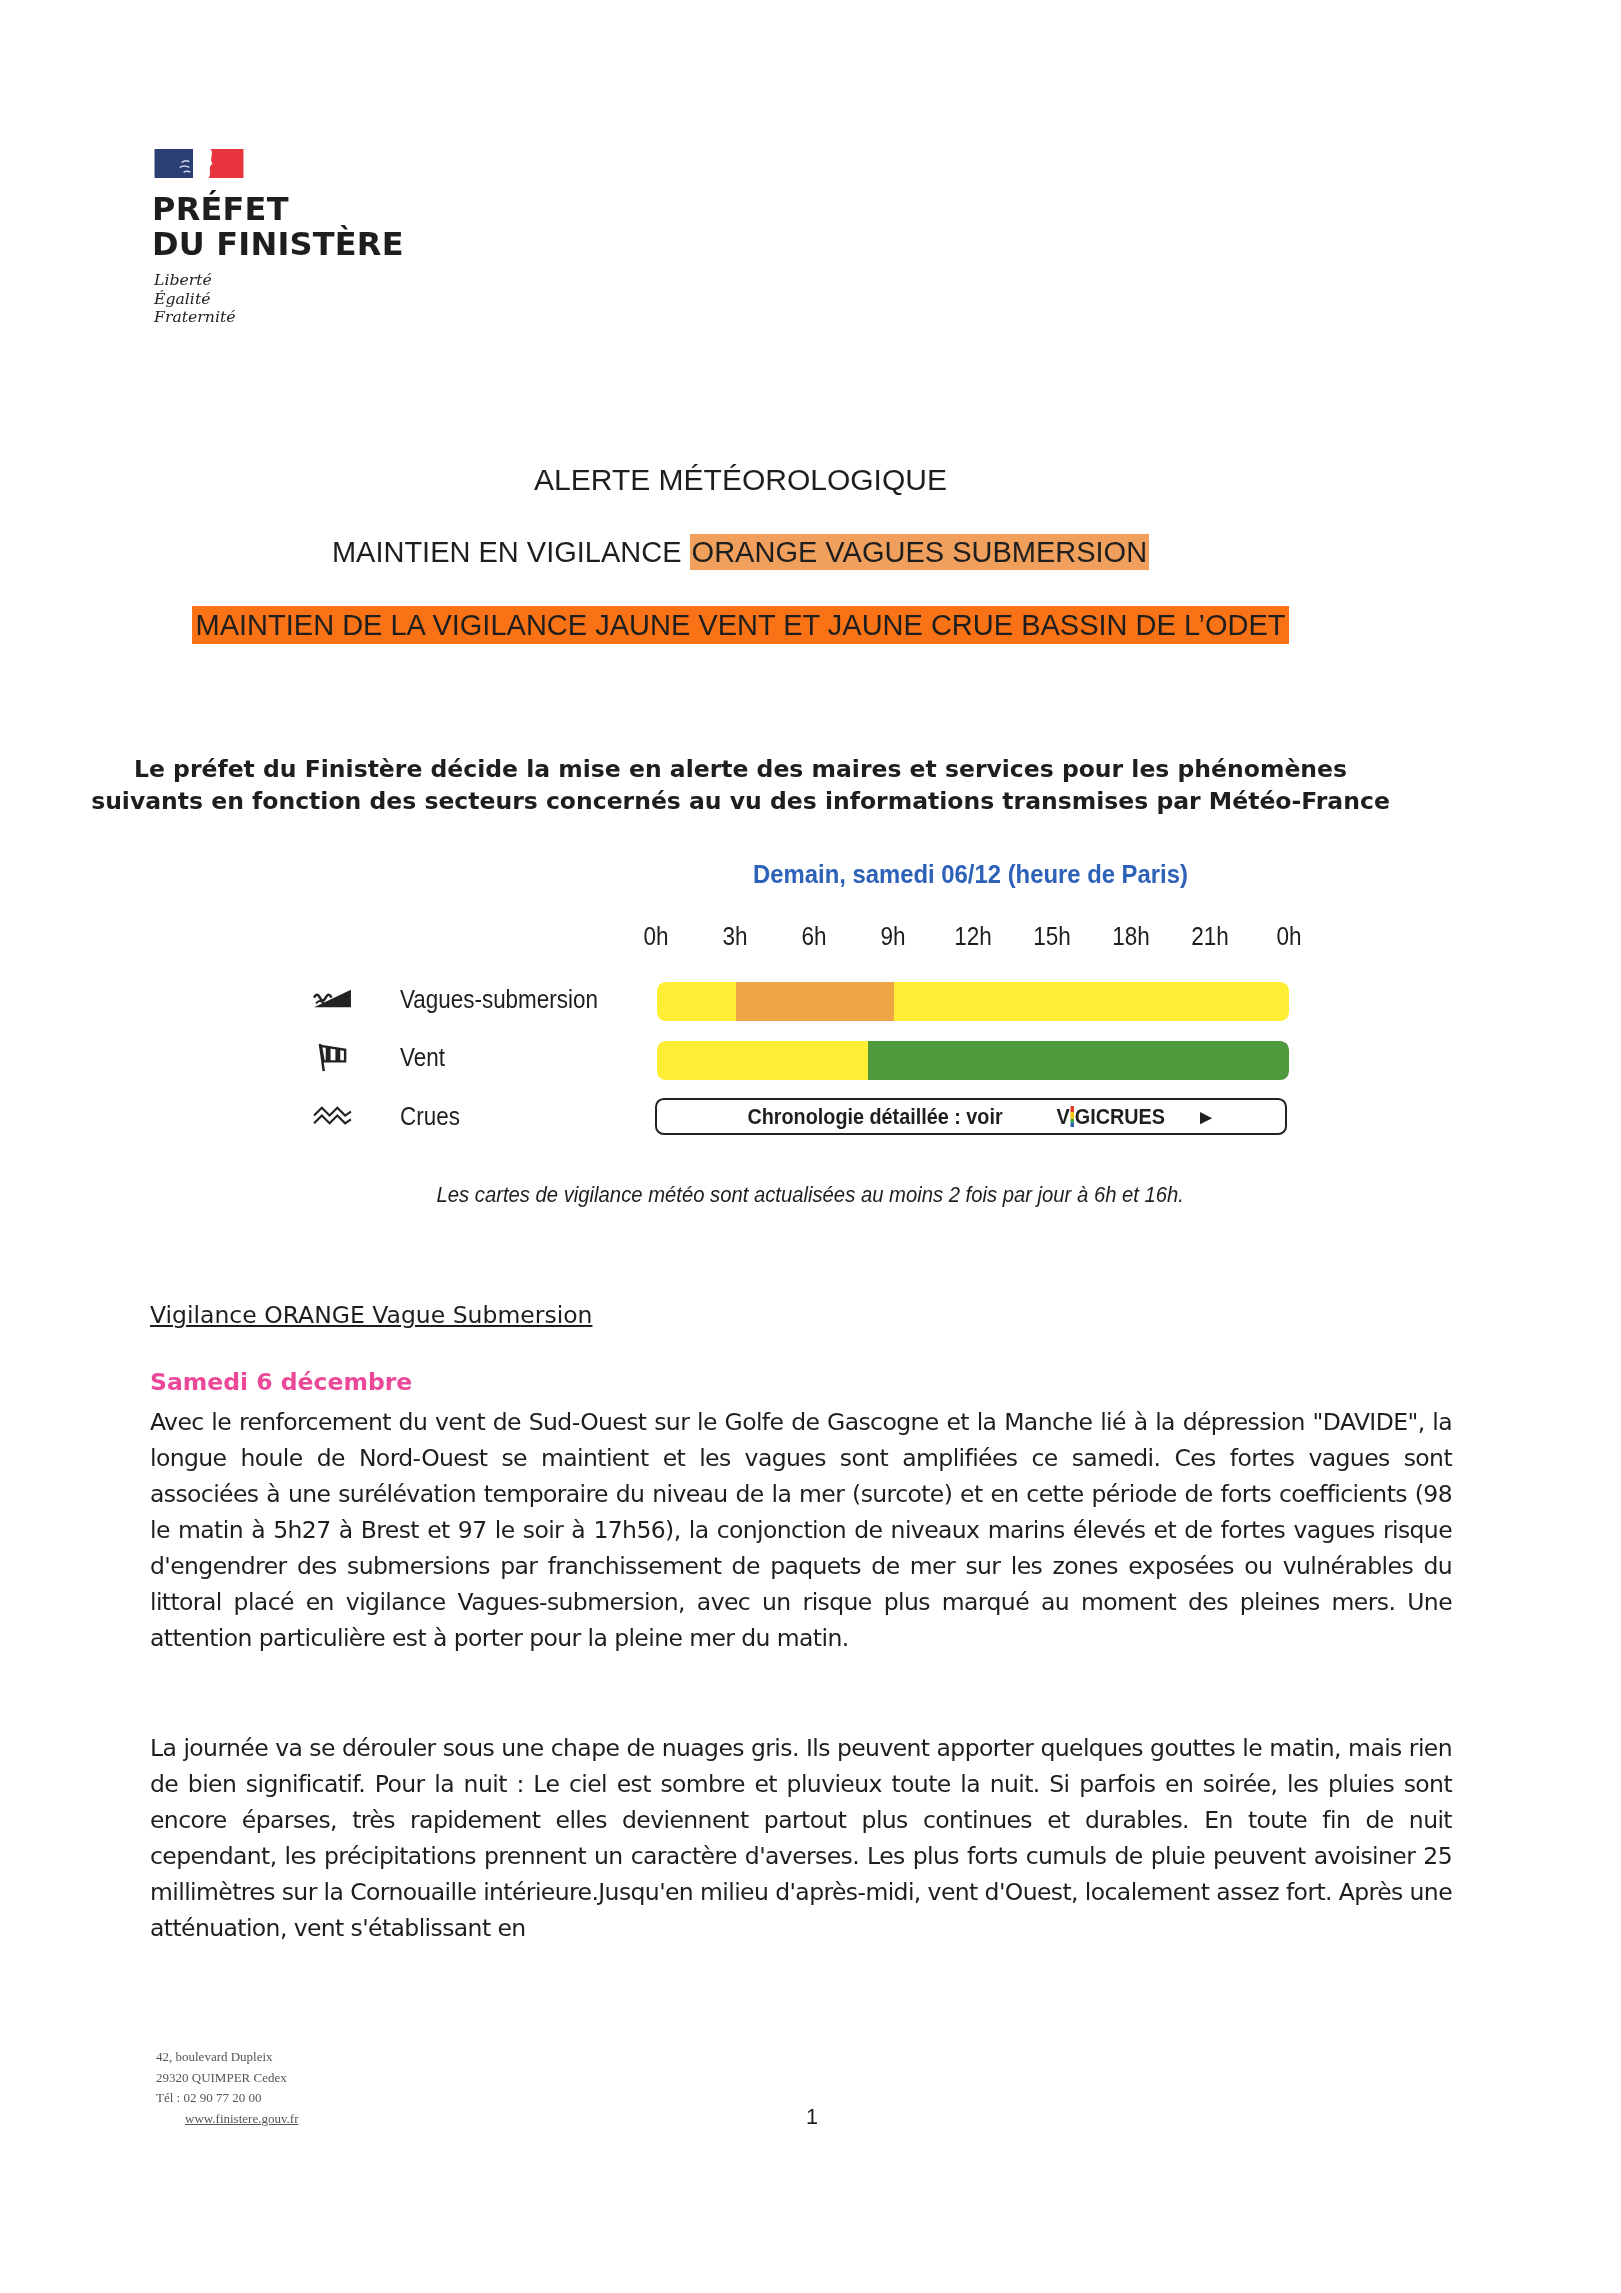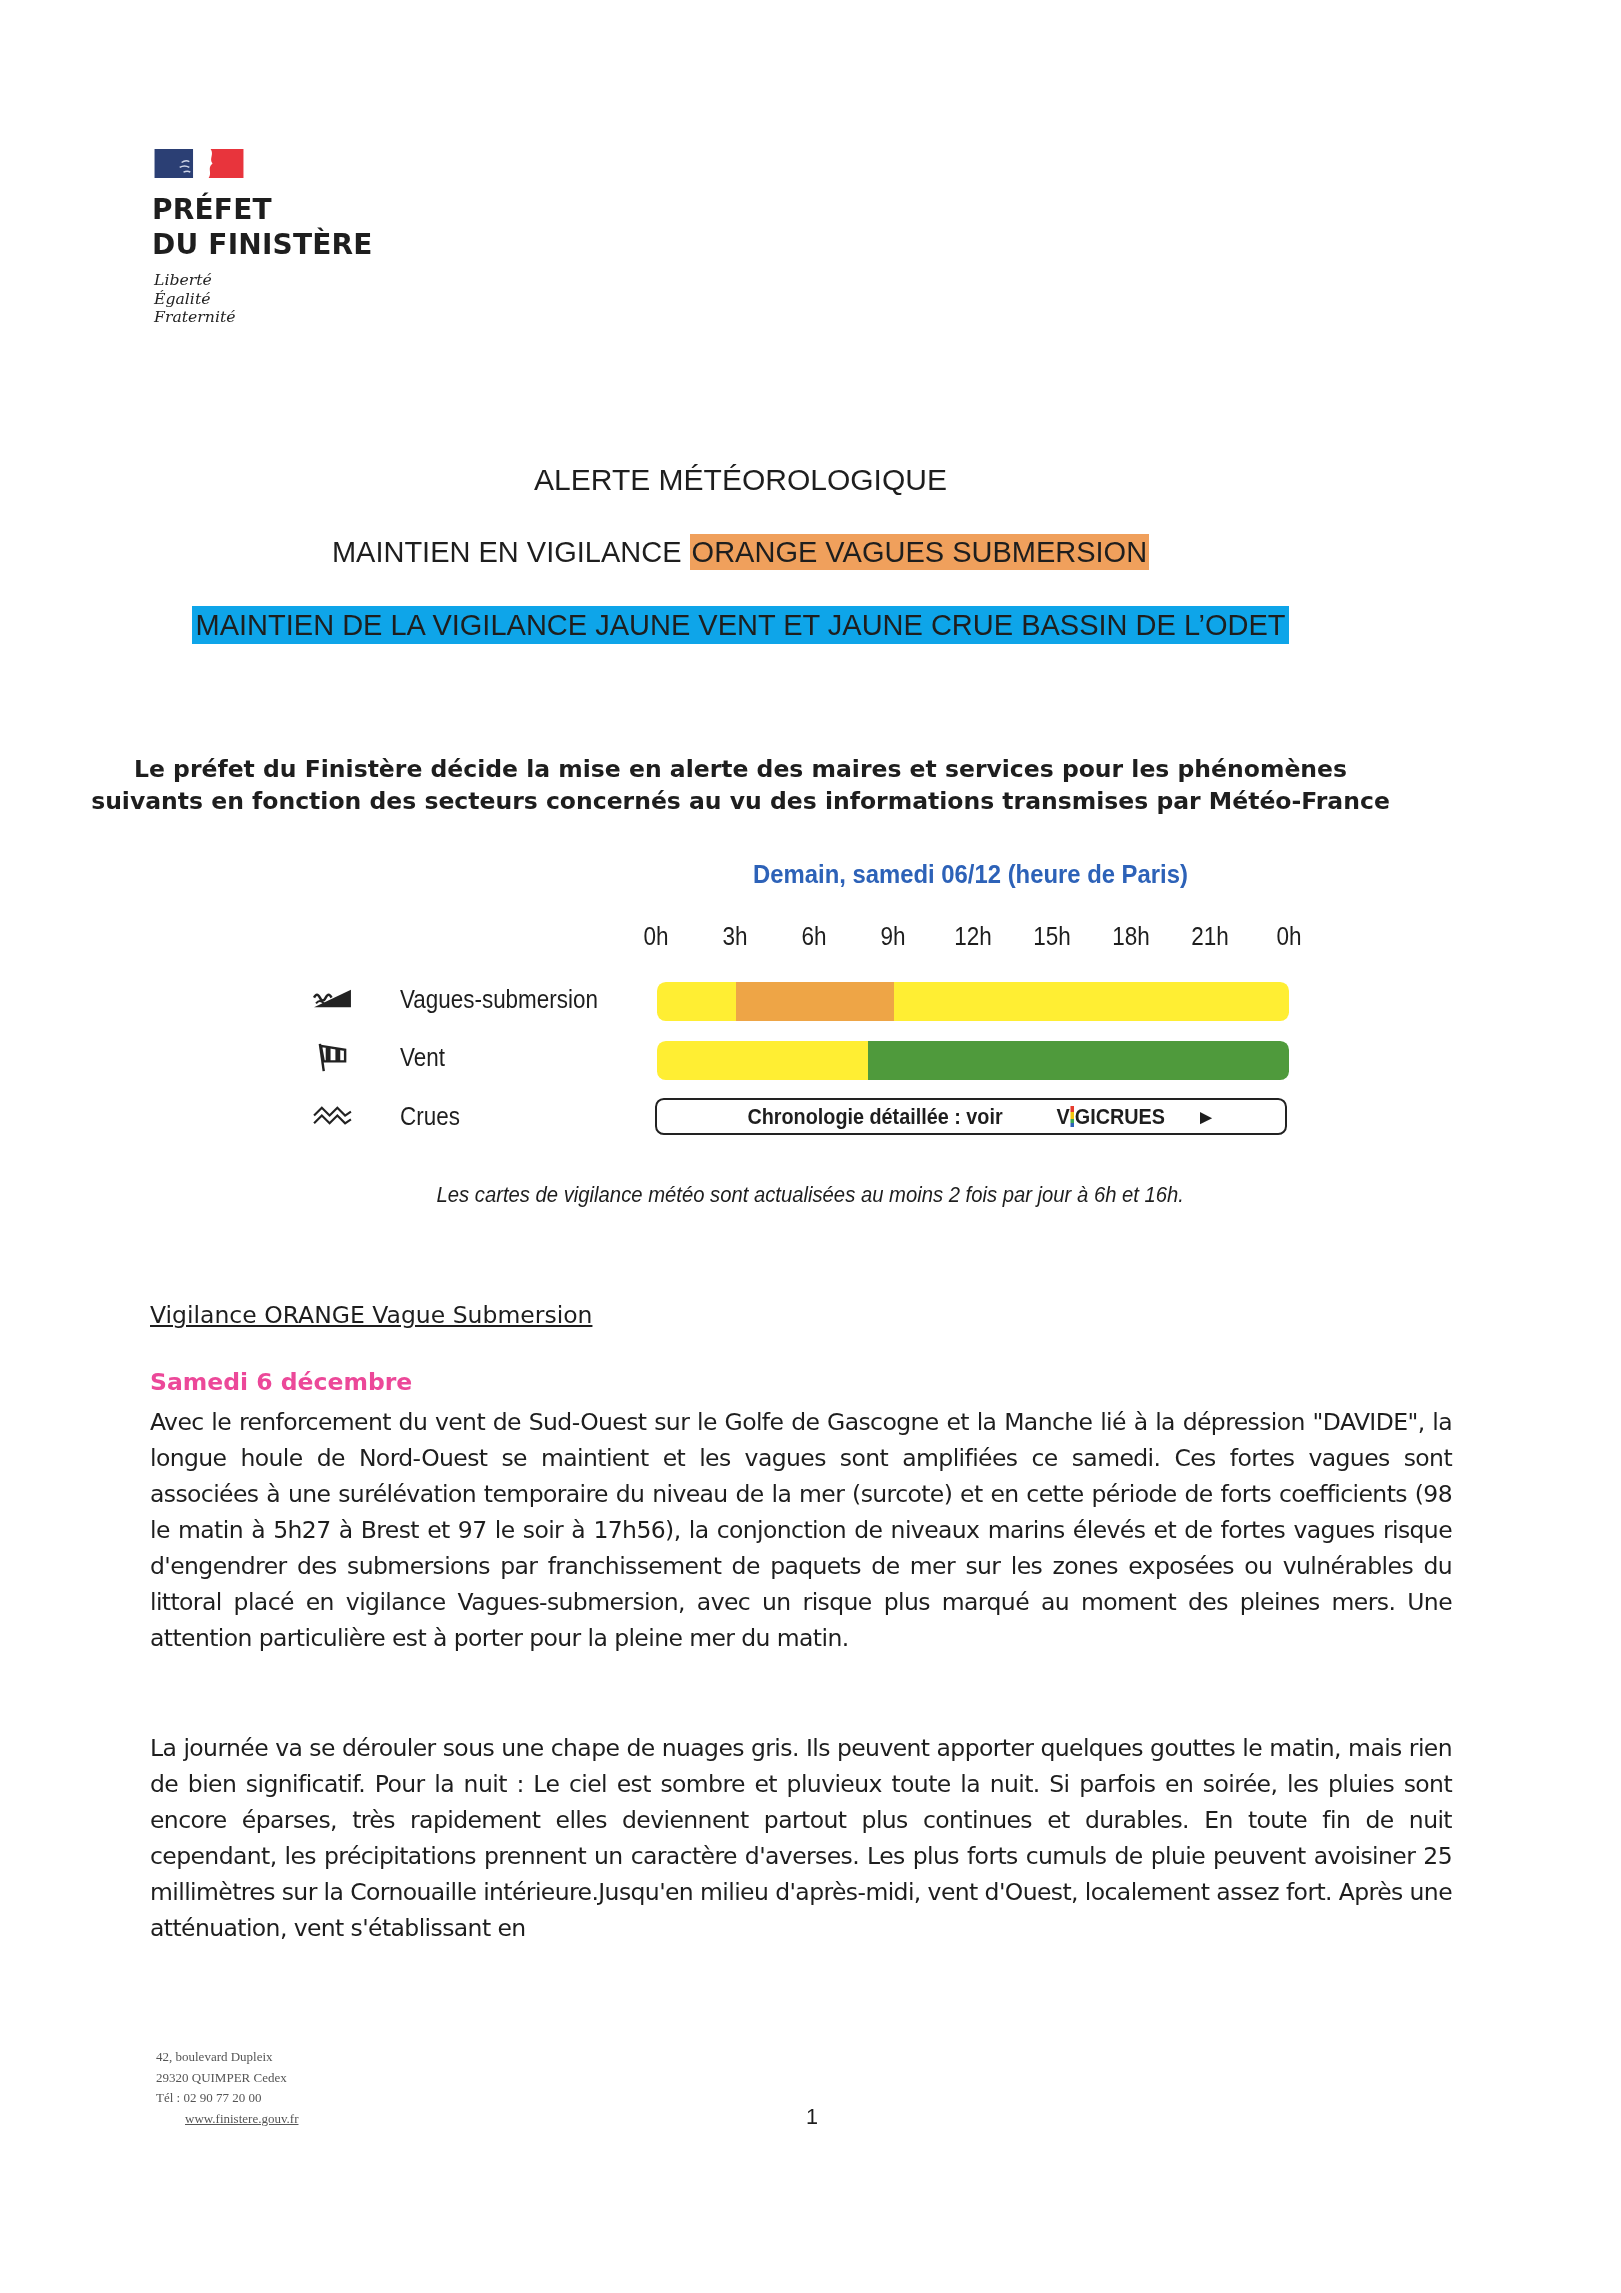--- a/index.html
+++ b/index.html
@@ -6,34 +6,34 @@
   body {
     width: 1621px; height: 2294px; position: relative; overflow: hidden;
     font-family: "Liberation Sans", sans-serif; color: #1a1a1a;
   }
   .abs { position: absolute; }
 
   
   .flag { left: 154px; top: 149px; width: 90px; height: 29px; }
   .logo-title {
     left: 152px; top: 192px; font-family: "DejaVu Sans", sans-serif; font-weight: bold;
-    font-size: 28px; line-height: 35px; color: #1e1e1e; letter-spacing: 0.2px;
+    font-size: 32px; line-height: 35px; color: #1e1e1e; letter-spacing: 0.2px;
   }
   .motto {
     left: 154px; top: 271px; font-family: "DejaVu Serif", serif; font-style: italic;
     font-size: 15.7px; line-height: 18.6px; color: #222;
   }
 
   
   .h-center { left: 0; width: 1481px; text-align: center; }
   .h1 { top: 463px; font-size: 30px; font-family: "Liberation Sans", sans-serif; color: #1e1e1e; }
   .h2 { top: 536px; font-size: 29px; color: #1e1e1e; }
   .h2 .hl-orange { background: #f0a05c; padding: 2px 2px; }
   .h3 { top: 609px; font-size: 29px; color: #1e1e1e; }
-  .h3 .hl-yellow { background: #0ea5e9; padding: 2.9px 3.9px; }
+  .h3 .hl-yellow { background: #f97316; padding: 2.9px 3.9px; }
 
   .intro {
     top: 753px; font-family: "DejaVu Sans", sans-serif; font-weight: bold; font-size: 23.5px; line-height: 32px;
     color: #1e1e1e;
     text-align: center;
   }
 
   
   .panel-title {
     left: 647px; width: 647px; top: 859px; text-align: center;

